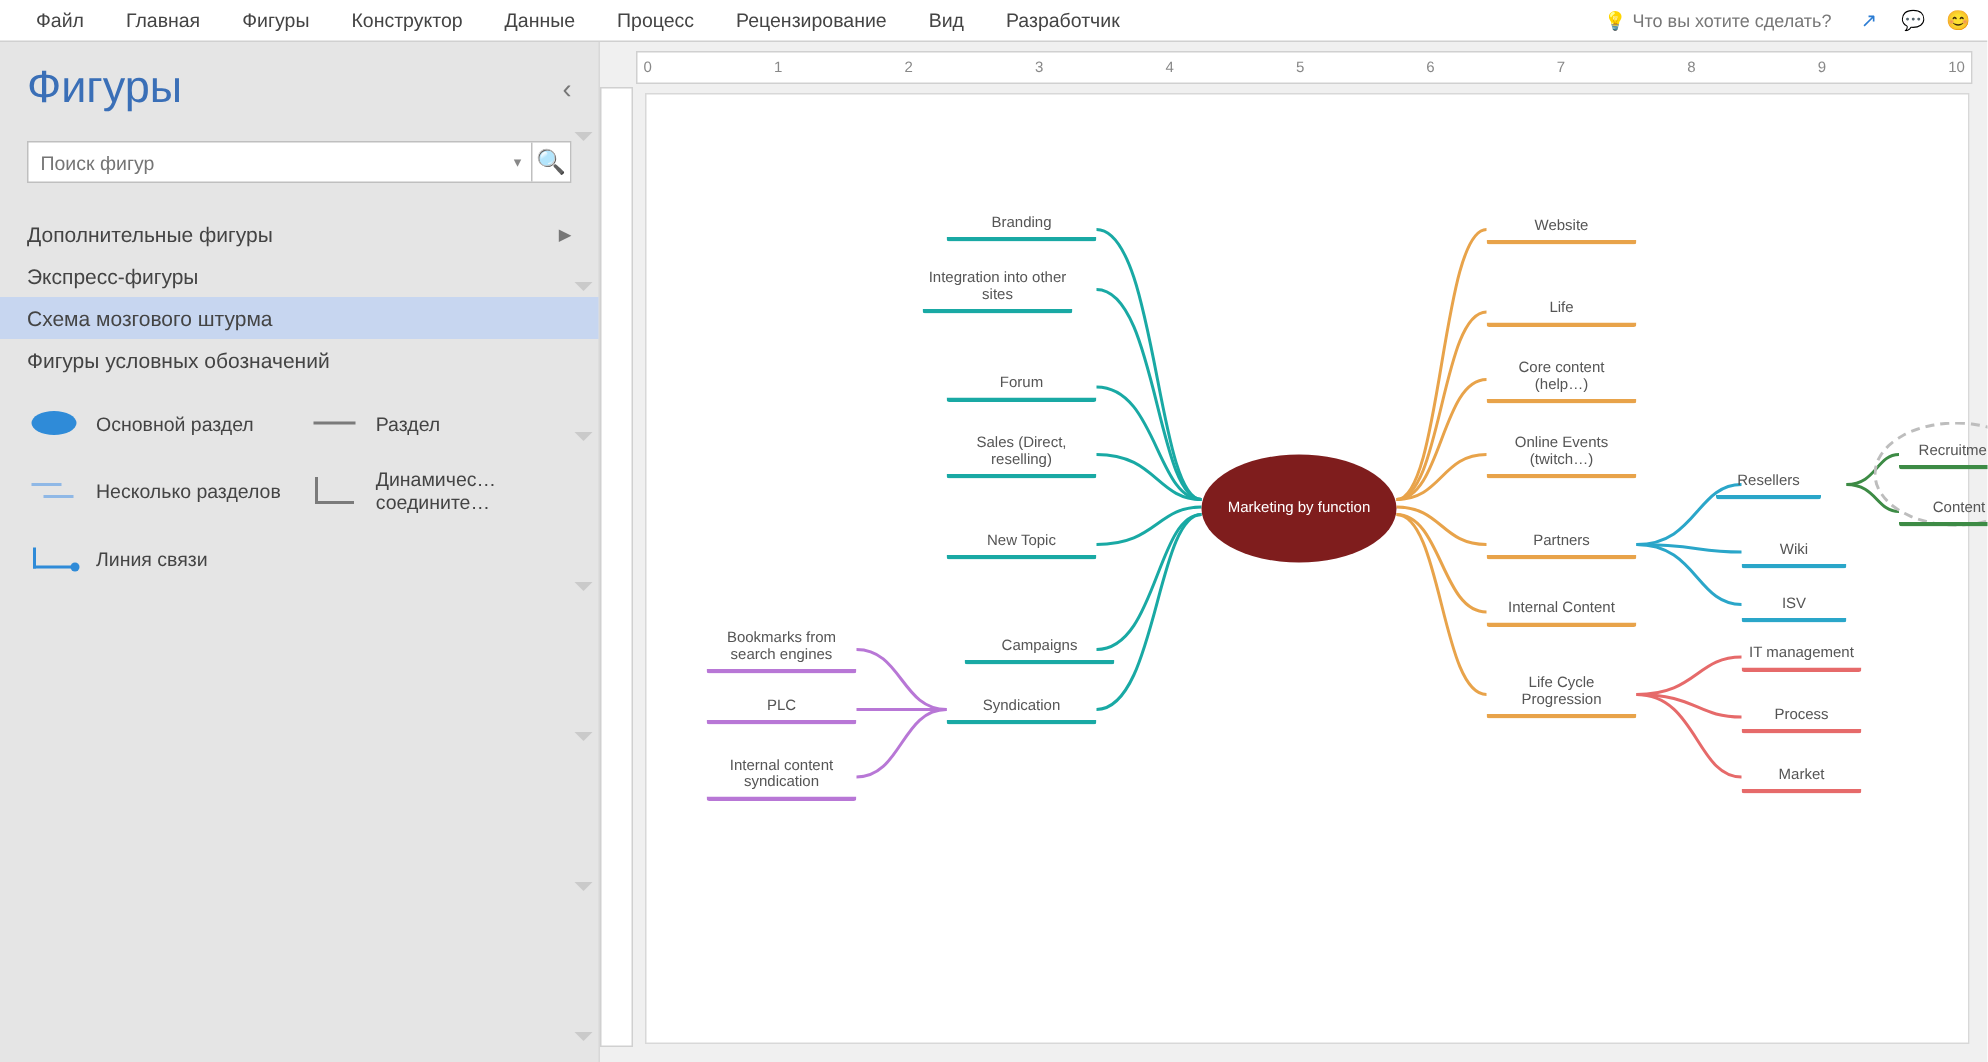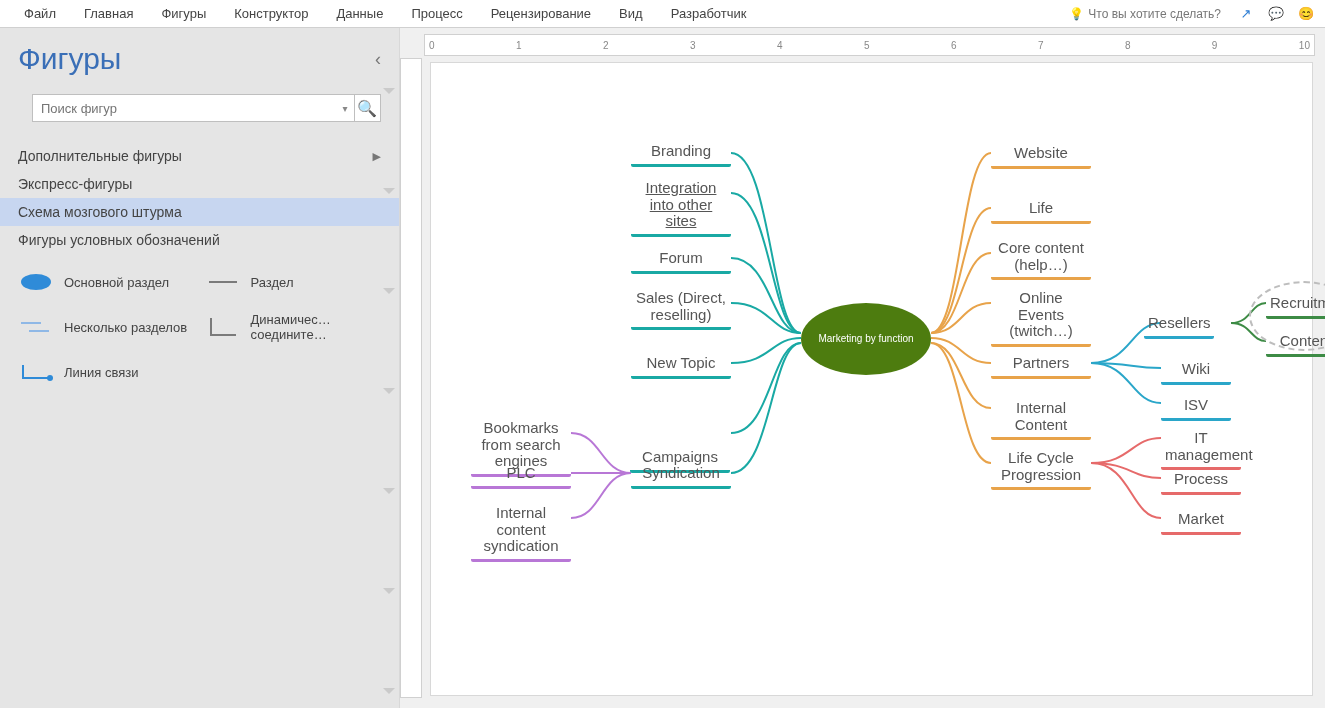--- a/index.html
+++ b/index.html
@@ -39,21 +39,21 @@
   width: 400px;
   background: #e5e5e5;
   border-right: 1px solid #d8d8d8;
   display: flex;
   flex-direction: column;
   position: relative;
 }
 .side-title-row { display:flex; align-items:center; justify-content:space-between; padding: 14px 18px 6px 18px; }
 .side-title { font-size: 30px; color: #3a6fb7; font-weight: 400; }
 .collapse-btn { font-size: 18px; color: #777; cursor:pointer; }
-.search-row { padding: 12px 18px 10px 32px; }
+.search-row { padding: 12px 18px 10px 18px; }
 .search-box {
   display:flex; align-items:center;
   background:#fff; border:1px solid #bfbfbf; height:28px;
 }
 .search-input { flex:1; border:none; outline:none; padding:0 8px; font-size:13px; color:#555; background:transparent;}
 .search-dd { width:18px; color:#888; font-size:10px; text-align:center; }
 .search-go { width:26px; height:100%; display:flex; align-items:center; justify-content:center; border-left:1px solid #bfbfbf; color:#3a6fb7; cursor:pointer; }
 
 .section-list { padding: 10px 0 6px 0; }
 .section-item {
@@ -108,30 +108,30 @@
 }
 .canvas {
   position:absolute; left:30px; top:34px; right:12px; bottom:12px;
   background:#fff; border:1px solid #d8d8d8;
 }
 
 
 .center-oval {
   position:absolute;
   width:130px; height:72px;
-  background:#4d7c0f; border-radius:50%;
+  background:#7f1d1d; border-radius:50%;
   display:flex; align-items:center; justify-content:center;
   text-align:center; color:#fff; font-size:10px; line-height:1.2;
   left:370px; top:240px;
 }
 
 
 .node {
   position:absolute;
-  font-size:15px; color:#555; text-align:center;
+  font-size:10px; color:#555; text-align:center;
   padding: 2px 4px 4px 4px;
   border-bottom: 3px solid;
   border-radius: 2px;
   white-space: normal;
   line-height:1.1;
   min-width: 60px;
 }
 .node.teal   { border-color:#19a9a4; }
 .node.purple { border-color:#b877d6; }
 .node.orange { border-color:#e8a34a; }
@@ -294,25 +294,25 @@
         <path d="M660 400 C700 400 700 415 730 415" stroke="#e66a6a" stroke-width="2" fill="none"></path>
         <path d="M660 400 C700 400 700 455 730 455" stroke="#e66a6a" stroke-width="2" fill="none"></path>
 
         <path d="M800 260 C820 260 820 240 835 240" stroke="#3d8b45" stroke-width="2" fill="none"></path>
         <path d="M800 260 C820 260 820 278 835 278" stroke="#3d8b45" stroke-width="2" fill="none"></path>
       </svg>
 
       <div class="center-oval">Marketing by function</div>
 
       <div class="node teal" style="left:200px; top:78px;  width:100px;">Branding</div>
-      <div class="node teal" style="left:200px; top:115px; width:100px;text-decoration:underline;">Integration into other sites</div>
+      <div class="node teal" style="left:184px; top:115px; width:100px;">Integration into other sites</div>
       <div class="node teal" style="left:200px; top:185px; width:100px;">Forum</div>
       <div class="node teal" style="left:200px; top:225px; width:100px;">Sales (Direct, reselling)</div>
       <div class="node teal" style="left:200px; top:290px; width:100px;">New Topic</div>
-      <div class="node teal" style="left:199px; top:360px; width:100px;margin-top:24px;">Campaigns</div>
+      <div class="node teal" style="left:212px; top:360px; width:100px;">Campaigns</div>
       <div class="node teal" style="left:200px; top:400px; width:100px;">Syndication</div>
 
       <div class="node purple" style="left:40px;  top:355px; width:100px;">Bookmarks from search engines</div>
       <div class="node purple" style="left:40px;  top:400px; width:100px;">PLC</div>
       <div class="node purple" style="left:40px;  top:440px; width:100px;">Internal content syndication</div>
 
       <div class="node orange" style="left:560px; top:80px;  width:100px;">Website</div>
       <div class="node orange" style="left:560px; top:135px; width:100px;">Life</div>
       <div class="node orange" style="left:560px; top:175px; width:100px;">Core content (help…)</div>
       <div class="node orange" style="left:560px; top:225px; width:100px;">Online Events (twitch…)</div>

